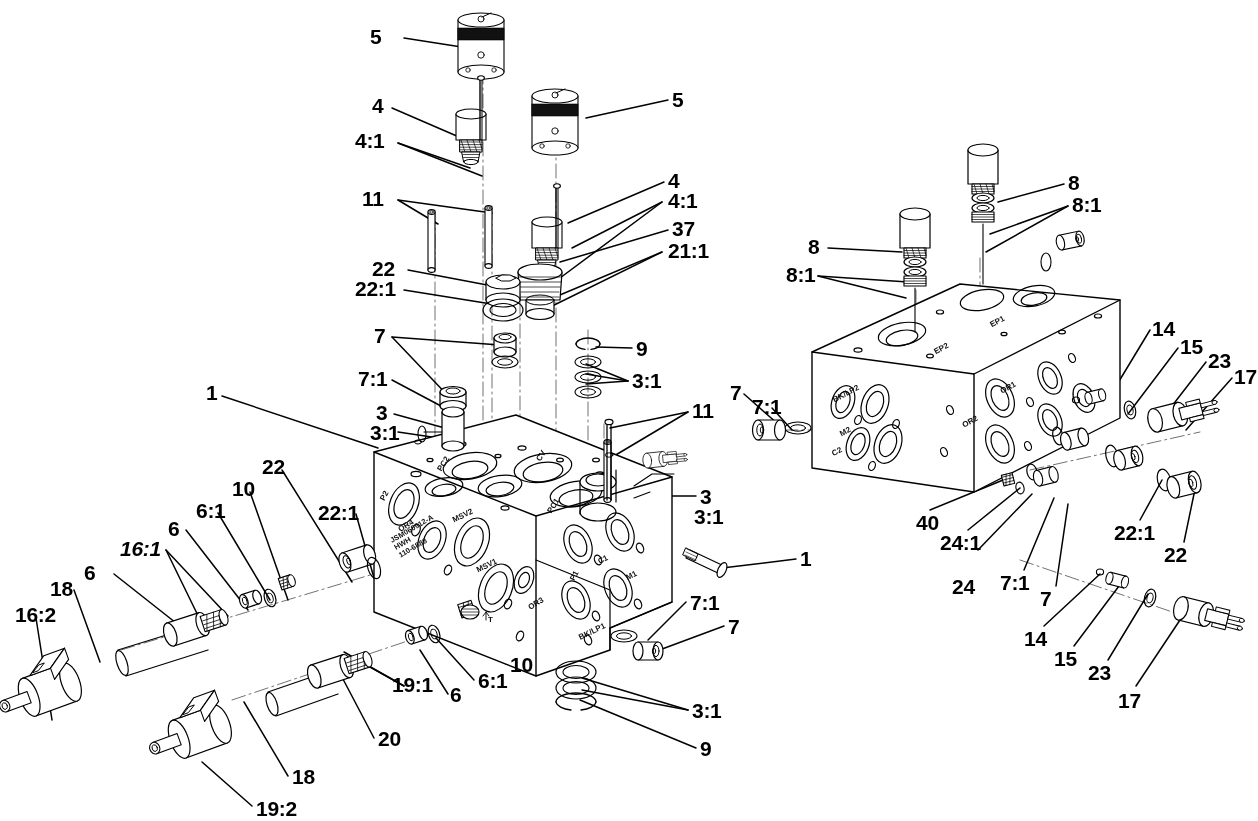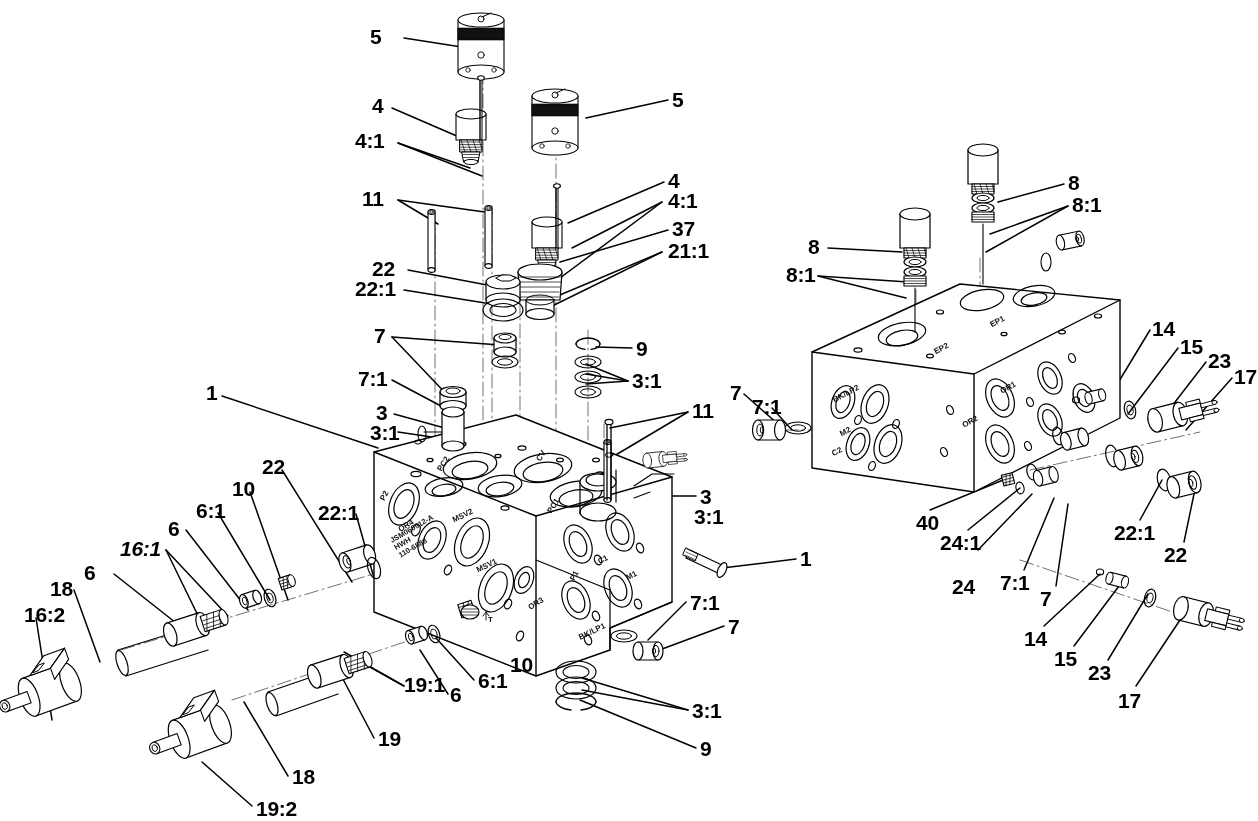--- a/index.html
+++ b/index.html
@@ -673,23 +673,23 @@
       <div class="callout" style="left: 694px; top: 506px;">3:1</div>
       <div class="callout" style="left: 800px; top: 548px;">1</div>
       <div class="callout" style="left: 262px; top: 456px;">22</div>
       <div class="callout" style="left: 318px; top: 502px;">22:1</div>
       <div class="callout" style="left: 232px; top: 478px;">10</div>
       <div class="callout" style="left: 196px; top: 500px;">6:1</div>
       <div class="callout" style="left: 168px; top: 518px;">6</div>
       <div class="callout" style="left: 120px; top: 538px; font-style: italic;">16:1</div>
       <div class="callout" style="left: 84px; top: 562px;">6</div>
       <div class="callout" style="left: 50px; top: 578px;">18</div>
-      <div class="callout" style="left: 24px; top: 604px;">16:2</div>
-      <div class="callout" style="left: 404px; top: 674px;">19:1</div>
-      <div class="callout" style="left: 378px; top: 728px;">19</div>
+      <div class="callout" style="left: 15px; top: 604px;">16:2</div>
+      <div class="callout" style="left: 392px; top: 674px;">19:1</div>
+      <div class="callout" style="left: 378px; top: 728px;">20</div>
       <div class="callout" style="left: 292px; top: 766px;">18</div>
       <div class="callout" style="left: 256px; top: 798px;">19:2</div>
       <div class="callout" style="left: 450px; top: 684px;">6</div>
       <div class="callout" style="left: 478px; top: 670px;">6:1</div>
       <div class="callout" style="left: 510px; top: 654px;">10</div>
       <div class="callout" style="left: 690px; top: 592px;">7:1</div>
       <div class="callout" style="left: 728px; top: 616px;">7</div>
       <div class="callout" style="left: 692px; top: 700px;">3:1</div>
       <div class="callout" style="left: 700px; top: 738px;">9</div>
       <div class="callout" style="left: 808px; top: 236px;">8</div>

